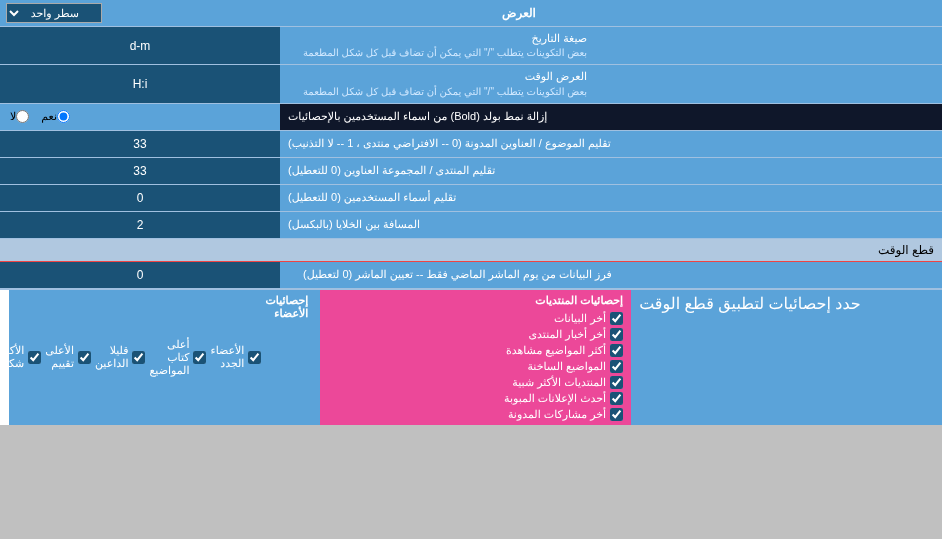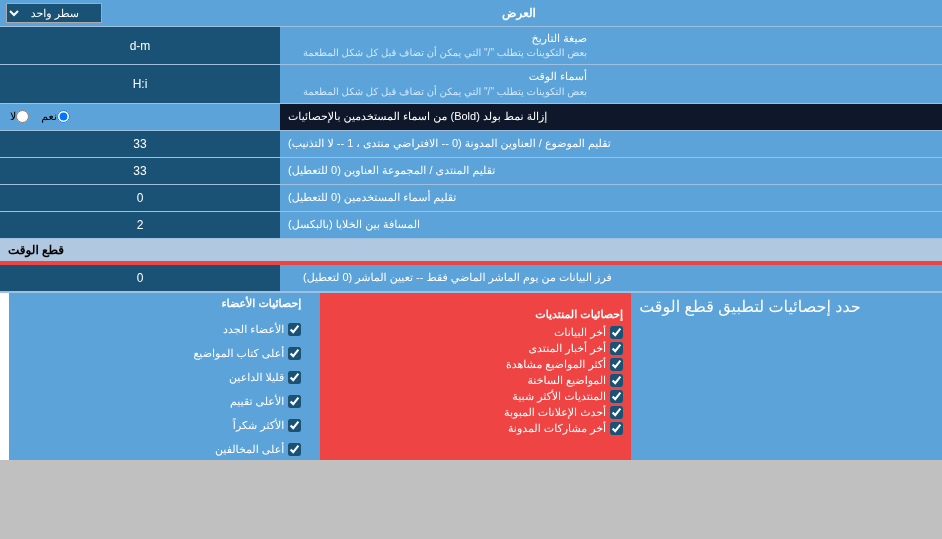--- a/index.html
+++ b/index.html
@@ -80,26 +80,26 @@
       font-size: 11px;
       padding: 2px 18px 2px 6px;
       position: relative;
       cursor: pointer;
       direction: rtl;
     }
 
     
     .section-header {
       background: #b0c8e0;
-      text-align: left;
-      font-weight: bold;
+      text-align: right;
+      font-weight: normal;
       font-size: 12px;
       color: #000;
       padding: 4px 8px;
-      border-bottom: 4px solid #ef4444;
+      border-bottom: 1px solid #ef4444;
     }
 
     
     .radio-row {
       display: flex;
       width: 100%;
       border-bottom: 1px solid #a0c0e0;
     }
 
     .radio-row .row-label {
@@ -133,35 +133,35 @@
       padding: 4px 8px;
       display: flex;
       align-items: flex-start;
       justify-content: flex-end;
       font-size: 16px;
       color: #fff;
       text-align: right;
     }
 
     .checkboxes-col {
-      background: #ef4444;
+      background: #ec4899;
       width: 33%;
-      padding: 15px 8px;
+      padding: 4px 8px;
       display: flex;
       flex-direction: column;
       gap: 3px;
     }
 
     .checkboxes-col2 {
       background: #5ba3d9;
       width: 33%;
-      padding: 4px 19px;
-      display: flex;
-      flex-direction: column;
-      gap: 11px;
+      padding: 4px 12px;
+      display: flex;
+      flex-direction: row;
+      gap: 4px;
     }
 
     .checkbox-item {
       display: flex;
       align-items: center;
       gap: 4px;
       font-size: 11px;
       color: #fff;
       direction: rtl;
     }
@@ -205,21 +205,21 @@
       </div>
     </div>
     <div class="row-input">
       <input type="text" value="d-m" style="">
     </div>
   </div>
 
   <div class="row">
     <div class="row-label">
       <div class="multiline">
-        <span>أسماء الوقت</span>
+        <span>العرض الوقت</span>
         <span class="sub">بعض التكوينات يتطلب "/" التي يمكن أن تضاف قبل كل شكل المطعمة</span>
       </div>
     </div>
     <div class="row-input">
       <input type="text" value="H:i" style="">
     </div>
   </div>
 
   <div class="radio-row">
     <div class="row-label">

